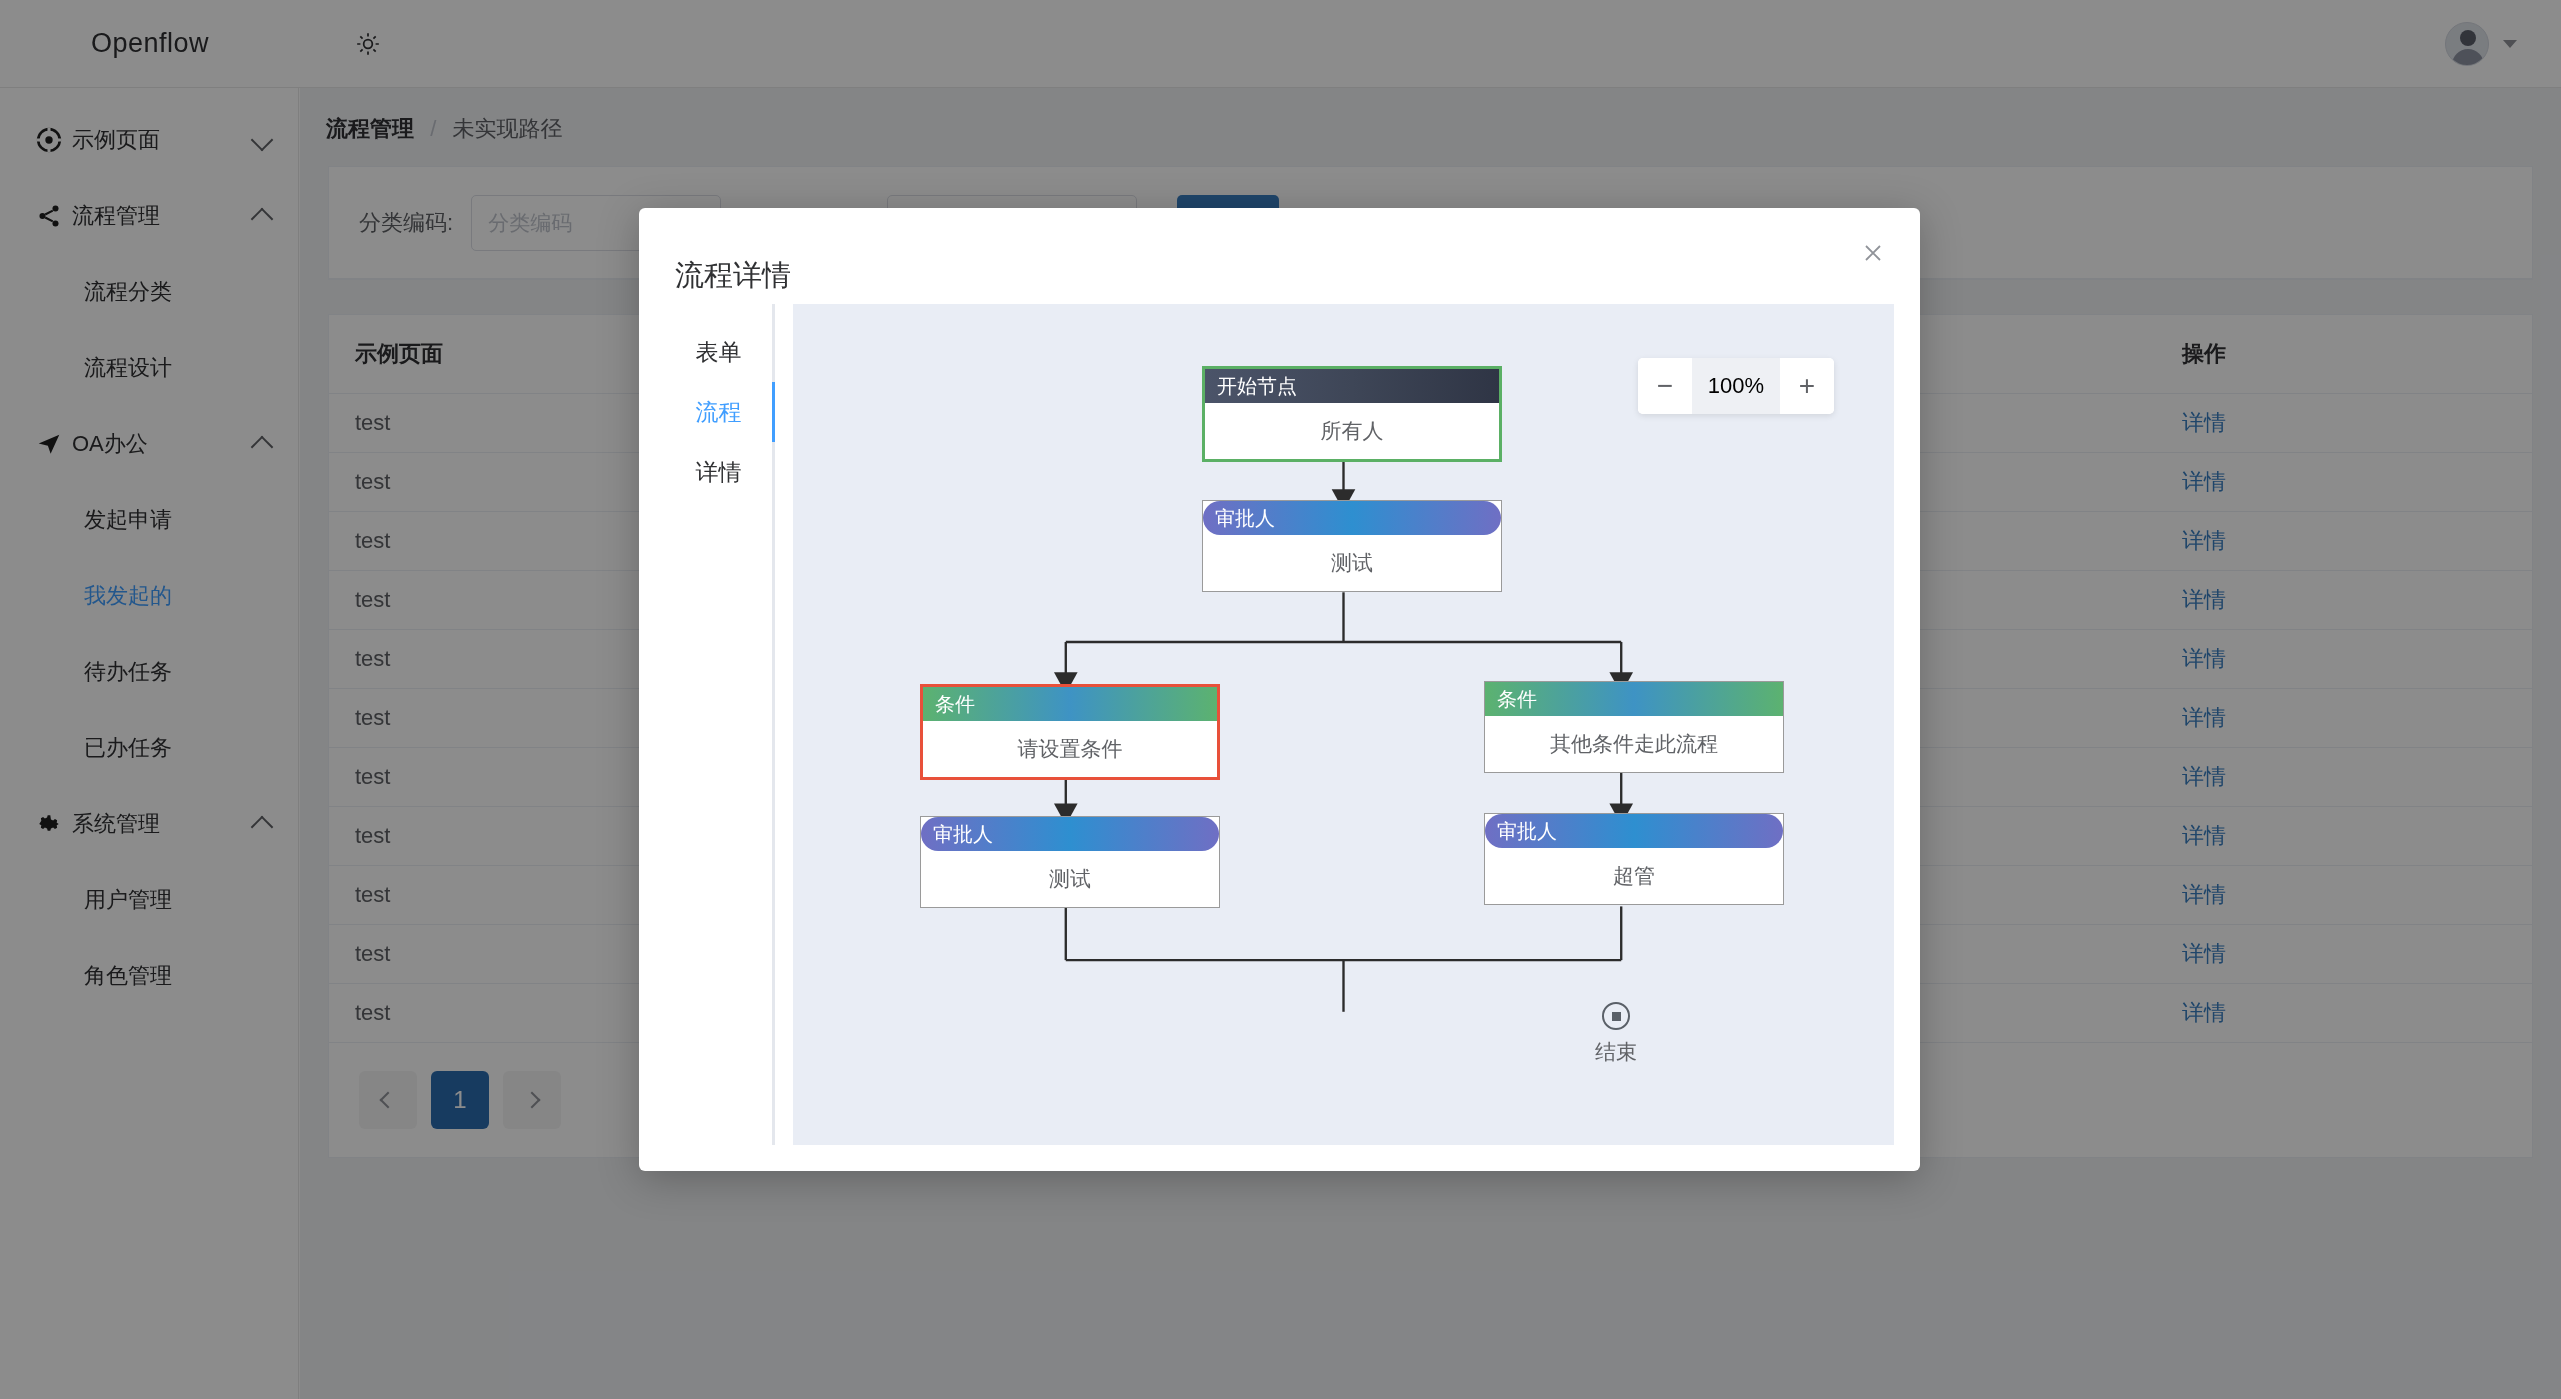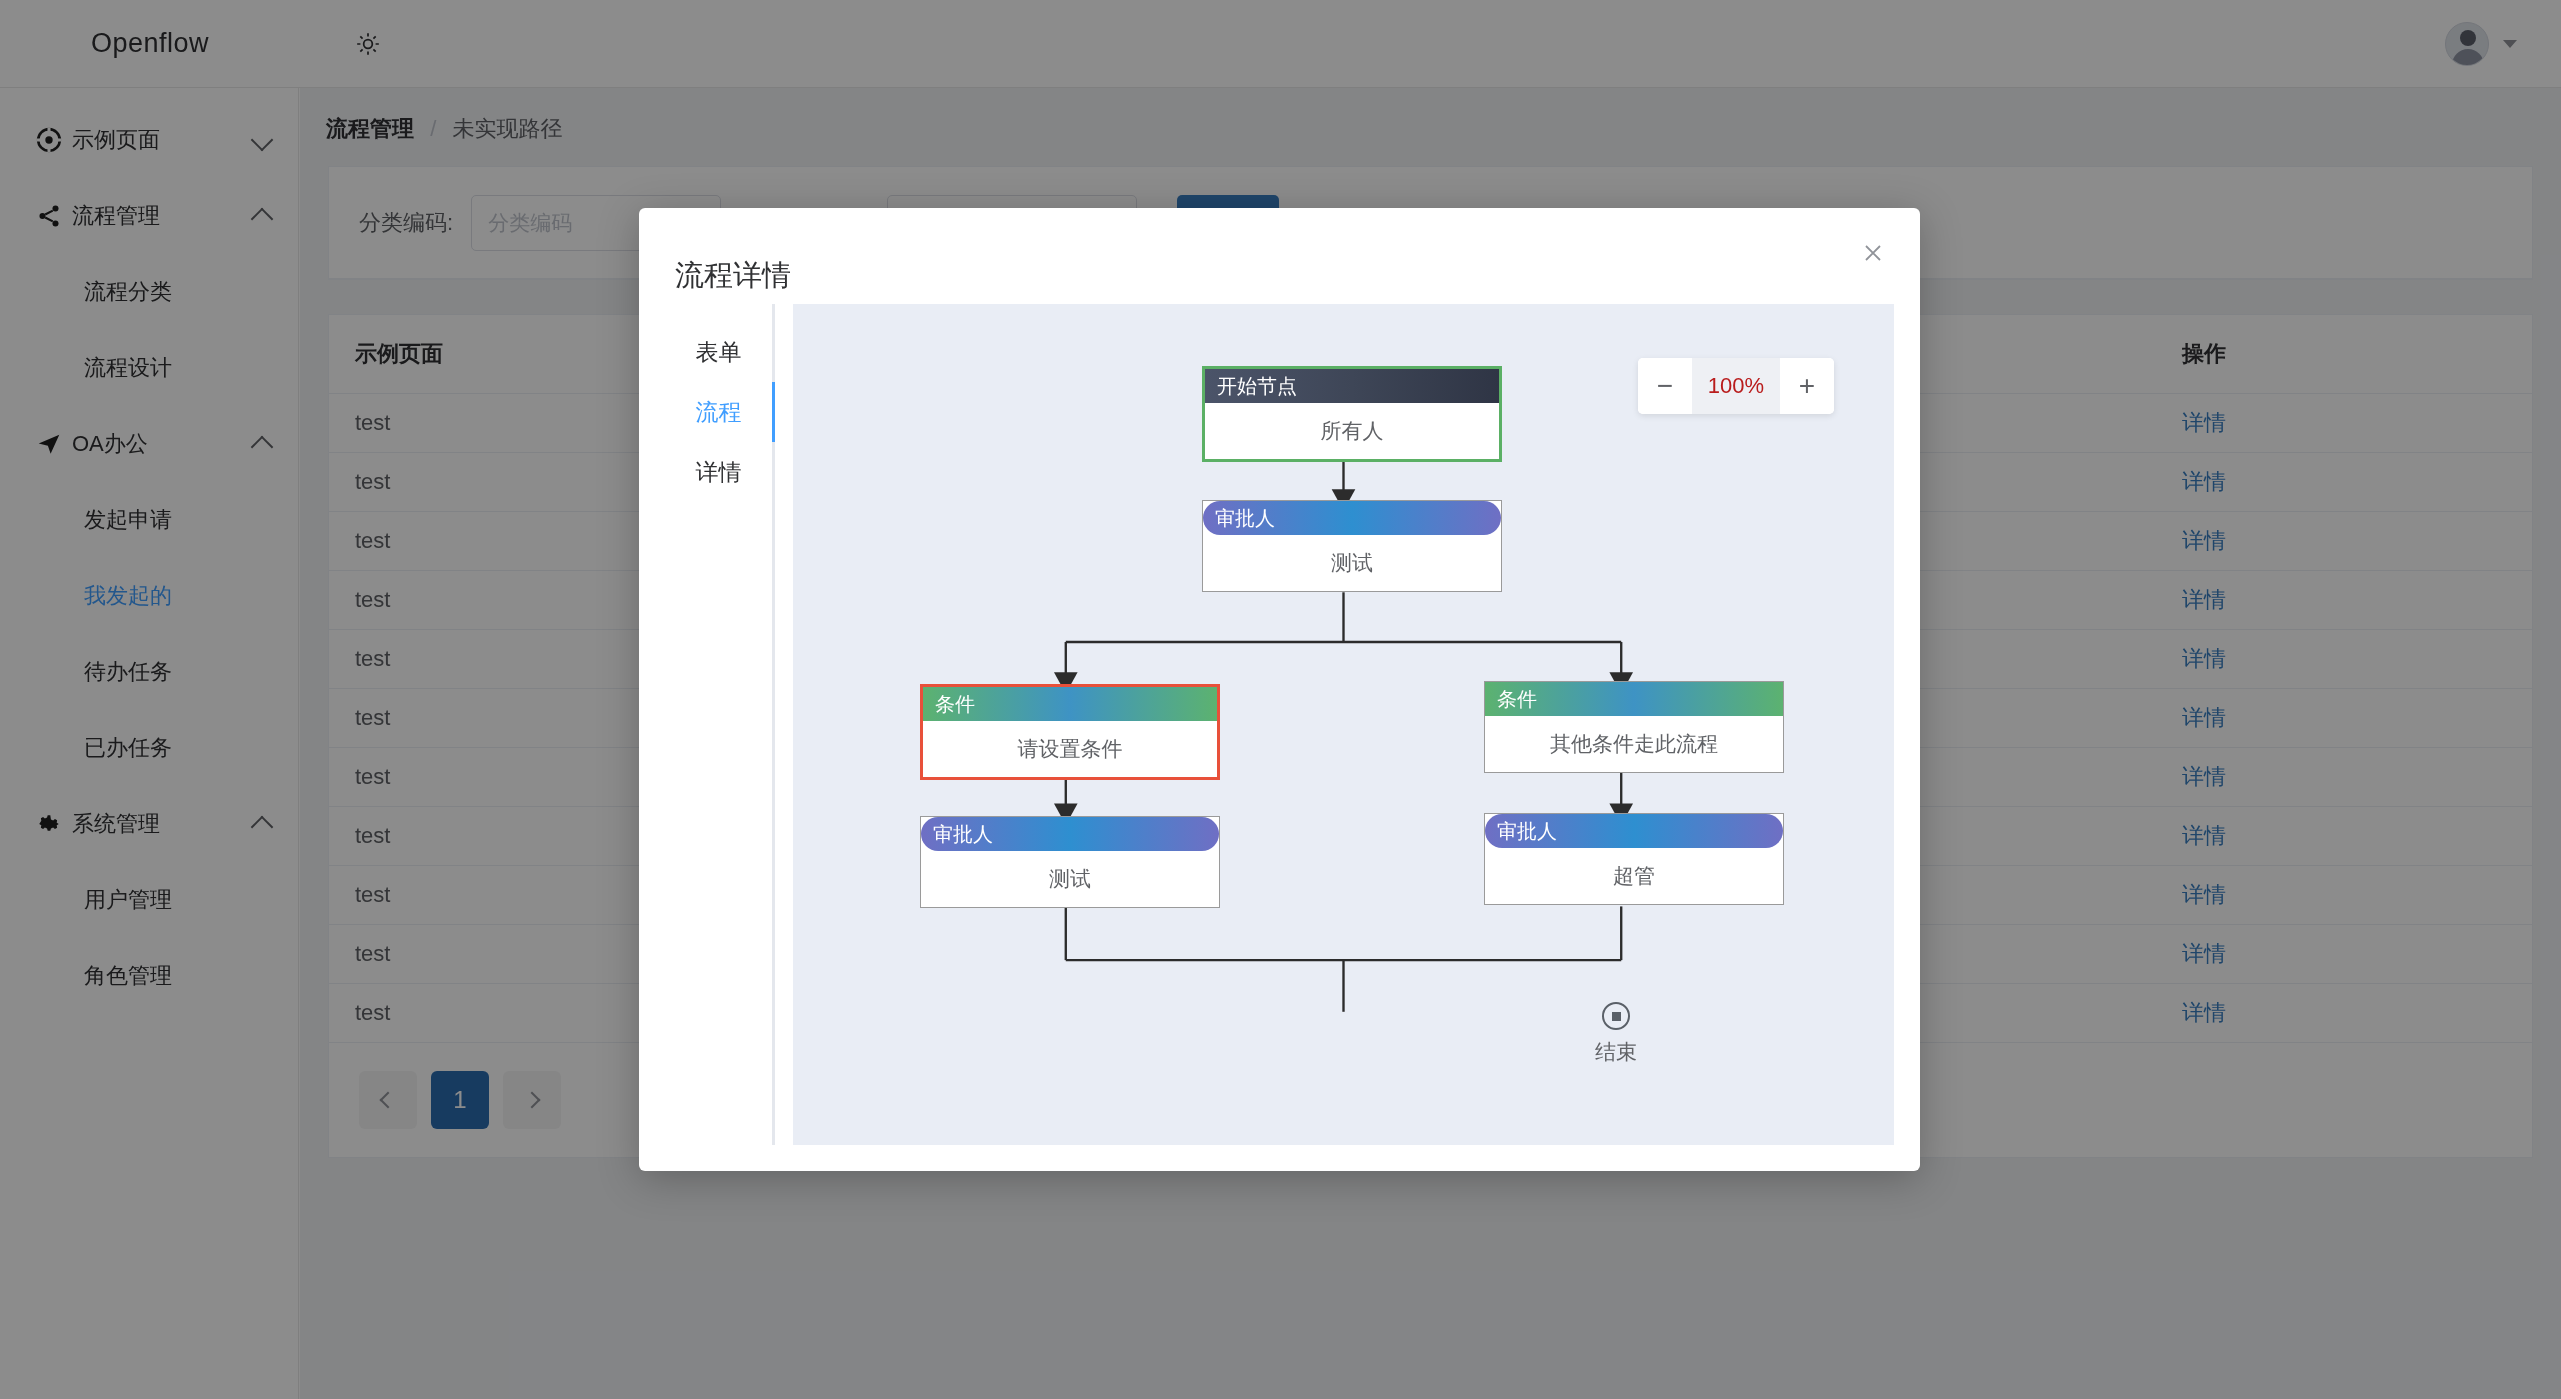--- a/index.html
+++ b/index.html
@@ -235,21 +235,21 @@
     z-index: 5;
   }
   .zoom-btn {
     width: 54px; background: #ffffff;
     display: flex; align-items: center; justify-content: center;
     font-size: 28px; color: #606266;
   }
   .zoom-val {
     min-width: 88px; background: #eef0f4;
     display: flex; align-items: center; justify-content: center;
-    font-size: 22px; color: #b91c1c;
+    font-size: 22px; color: #000000;
   }
 
   .flow { position: absolute; left: 0; top: 0; width: 100%; height: 100%; }
   .node {
     position: absolute;
     width: 300px;
     background: #ffffff;
     border: 1px solid #9a9a9a;
     z-index: 3;
   }

